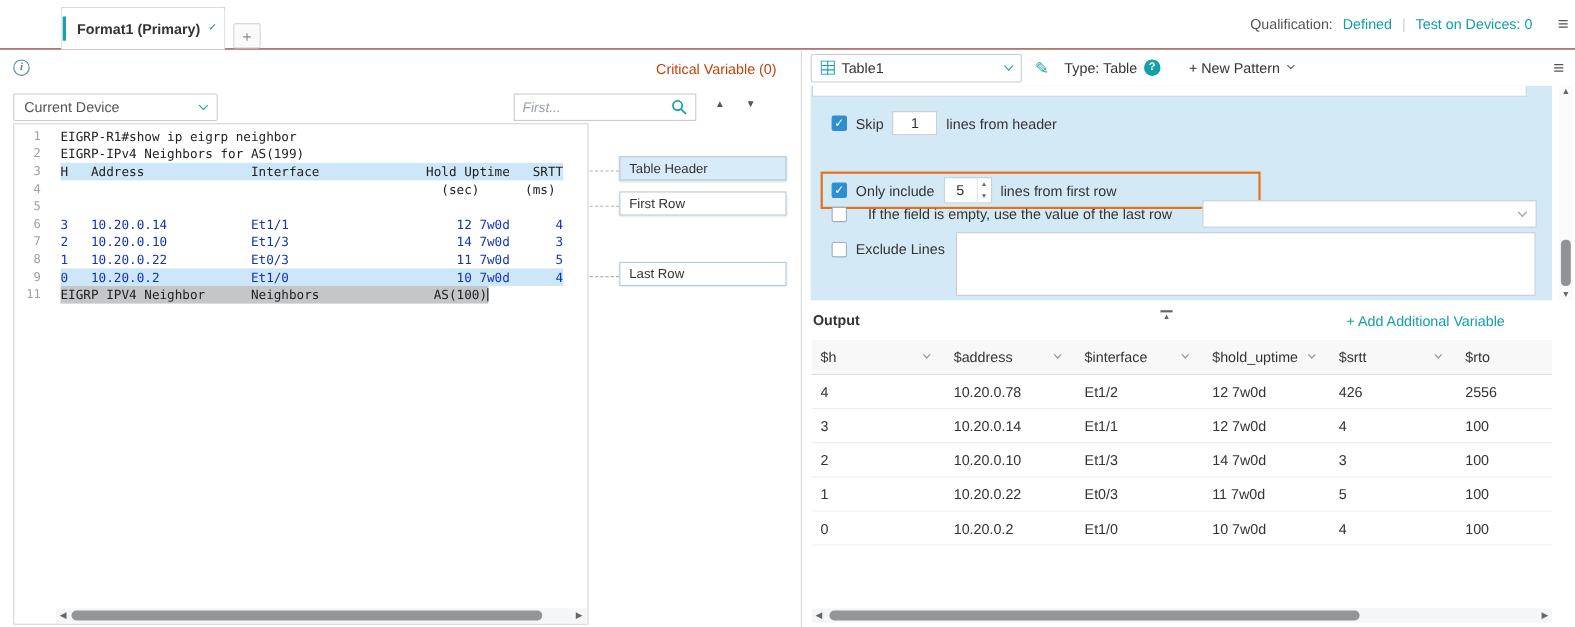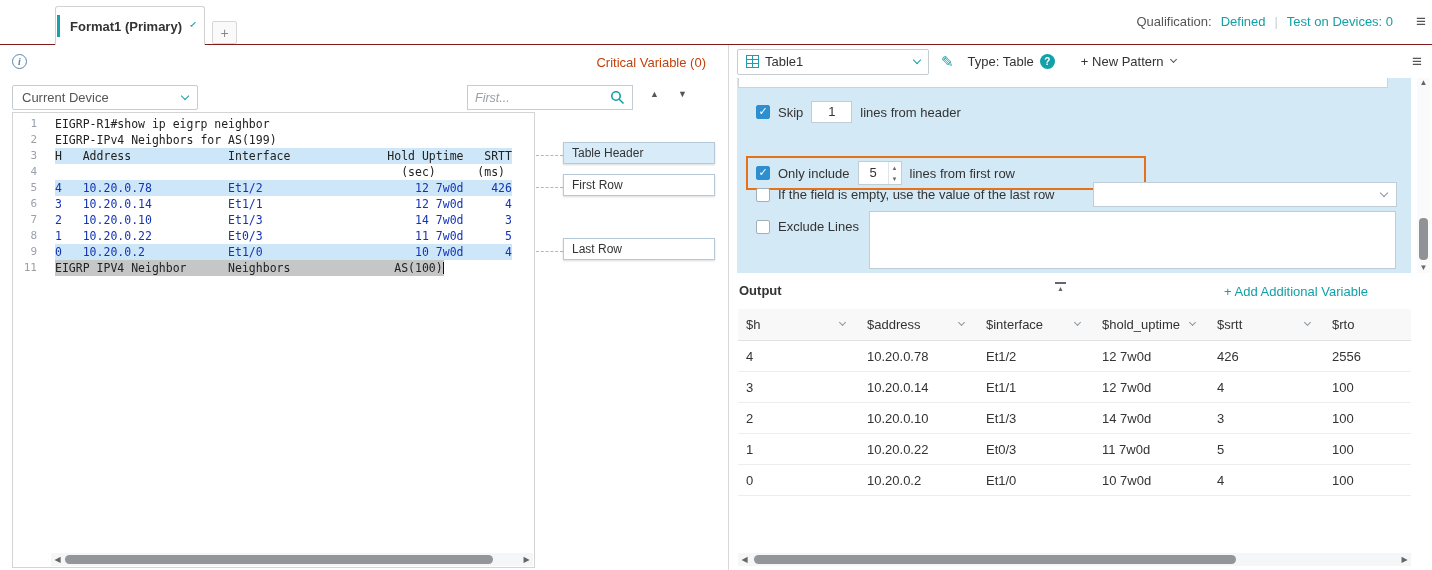--- a/index.html
+++ b/index.html
@@ -93,21 +93,21 @@
   .sliver { position:absolute; left:1px; top:0; width:650px; height:10px; background:#fff;
     border:1px solid #ccd4da; border-top:none; }
   .s-skip { position:absolute; left:19px; top:23px; display:flex; align-items:center; gap:8px; }
   .num { width:41px; height:22px; background:#fff; border:1px solid #bfcdd8; text-align:center; line-height:20px; }
   .orange-box { position:absolute; left:9px; top:59px; width:400px; height:34px; border:2px solid #e87017;
     display:flex; align-items:center; gap:8px; padding:0 8px;margin-top:19px; }
   .spin { width:44px; height:24px; background:#fff; border:1px solid #bfcdd8; display:flex; }
   .spin-val { flex:1; text-align:center; line-height:22px; }
   .spin-btns { width:13px; border-left:1px solid #dfe6ea; display:flex; flex-direction:column; }
   .spin-btns span { flex:1; font-size:6px; color:#667; display:flex; align-items:center; justify-content:center; }
-  .s-empty { position:absolute; left:19px; top:104px; width:641px; display:flex; align-items:center; gap:8px; }
+  .s-empty { position:absolute; left:19px; top:104px; width:641px; display:flex; align-items:center; gap:19px; }
   .dd { margin-left:auto; width:304px; height:25px; background:#fff; border:1px solid #bfcdd8;
     display:flex; align-items:center; padding:0 9px; }
   .dd .chev { margin-left:auto; }
   .s-excl { position:absolute; left:19px; top:141px; display:flex; align-items:center; gap:8px; }
   .excl-area { position:absolute; left:132px; top:133px; width:527px; height:58px; background:#fff; border:1px solid #bfcdd8; }
 
   .vscroll { position:absolute; left:688px; top:33px; width:13px; height:195px; background:#fafafa; }
   .vscroll .up { position:absolute; top:1px; left:0; right:0; text-align:center; }
   .vscroll .down { position:absolute; bottom:1px; left:0; right:0; text-align:center; }
   .vthumb { position:absolute; left:2px; right:2px; bottom:13px; height:42px; background:#8f9396; border-radius:4px; }
@@ -184,21 +184,20 @@
           <div class="cl">
             <span class="ln">3</span>
             <span class="ct th">H   Address              Interface              Hold Uptime   SRTT</span>
           </div>
           <div class="cl">
             <span class="ln">4</span>
             <span class="ct">                                                  (sec)      (ms)</span>
           </div>
           <div class="cl">
             <span class="ln">5</span>
-            <span class="ct fr">4   10.20.0.78           Et1/2                      12 7w0d    426</span>
           </div>
           <div class="cl">
             <span class="ln">6</span>
             <span class="ct mid">3   10.20.0.14           Et1/1                      12 7w0d      4</span>
           </div>
           <div class="cl">
             <span class="ln">7</span>
             <span class="ct mid">2   10.20.0.10           Et1/3                      14 7w0d      3</span>
           </div>
           <div class="cl">

